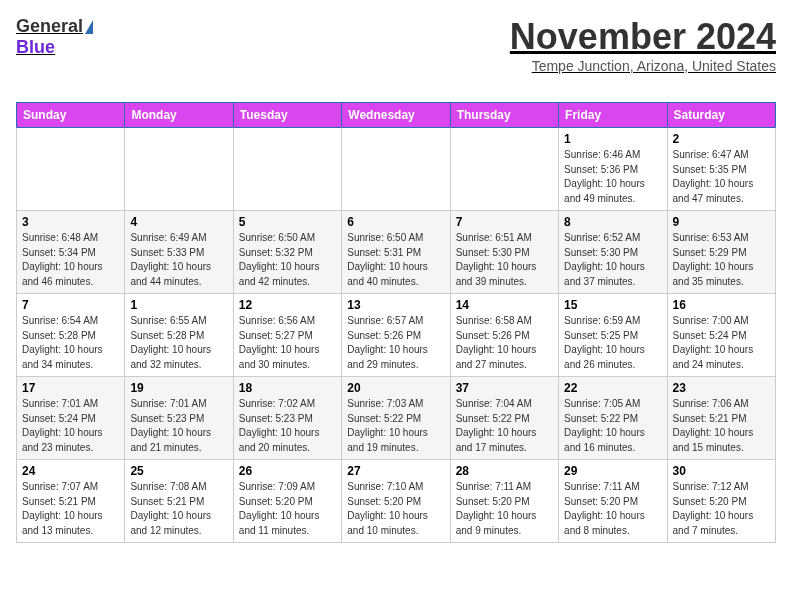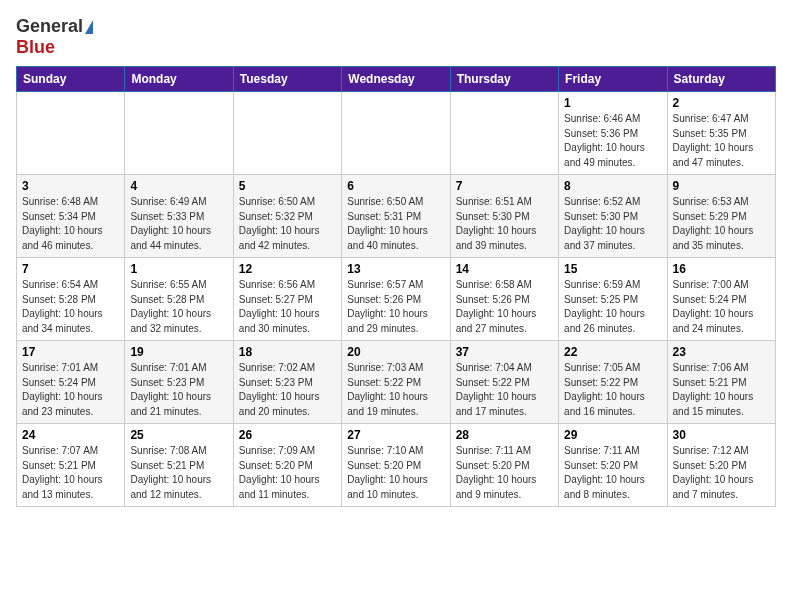--- a/index.html
+++ b/index.html
@@ -7,36 +7,37 @@
       font-family: Arial, sans-serif;
       background: #fff;
       width: 792px;
       min-height: 612px;
       padding: 16px;
     }
     .header {
       display: flex;
       align-items: flex-start;
       justify-content: space-between;
-      margin-bottom: 8px;
+      margin-bottom: 28px;
+      text-decoration: underline;
     }
     .logo {
       display: flex;
       flex-direction: column;
       align-items: flex-start;
     }
     .logo-general {
       font-size: 18px;
       font-weight: bold;
       color: #333;
     }
     .logo-blue {
       font-size: 18px;
       font-weight: bold;
-      color: #b91c1c;
+      color: #6d28d9;
     }
     .logo-icon {
       display: inline-block;
       width: 0;
       height: 0;
       border-left: 8px solid transparent;
       border-bottom: 14px solid #2e6db4;
       margin-left: 2px;
       vertical-align: middle;
     }
@@ -55,21 +56,21 @@
     .location {
       font-size: 14px;
       color: #555;
     }
     .calendar {
       width: 100%;
       border-collapse: collapse;
       font-size: 11px;
     }
     .calendar th {
-      background-color: #4c1d95;
+      background-color: #d946ef;
       color: #fff;
       text-align: left;
       padding: 5px 6px;
       font-size: 12px;
       border: 1px solid #2e6db4;
     }
     .calendar td {
       border: 1px solid #ccc;
       vertical-align: top;
       padding: 4px 5px;
@@ -98,20 +99,24 @@
 </head>
 <body>
 
 <div class="header">
   <div class="logo">
     <div class="logo-row">
       <span class="logo-general">General</span>
       <span class="logo-icon"></span>
     </div>
     <span class="logo-blue">Blue</span>
+  </div>
+  <div class="title-block">
+    <div class="month-title">November 2024</div>
+    <div class="location">Tempe Junction, Arizona, United States</div>
   </div>
 </div>
 
 <table class="calendar">
   <thead>
     <tr>
     <th>Sunday</th>
         <th>Monday</th>
         <th>Tuesday</th>
         <th>Wednesday</th>

